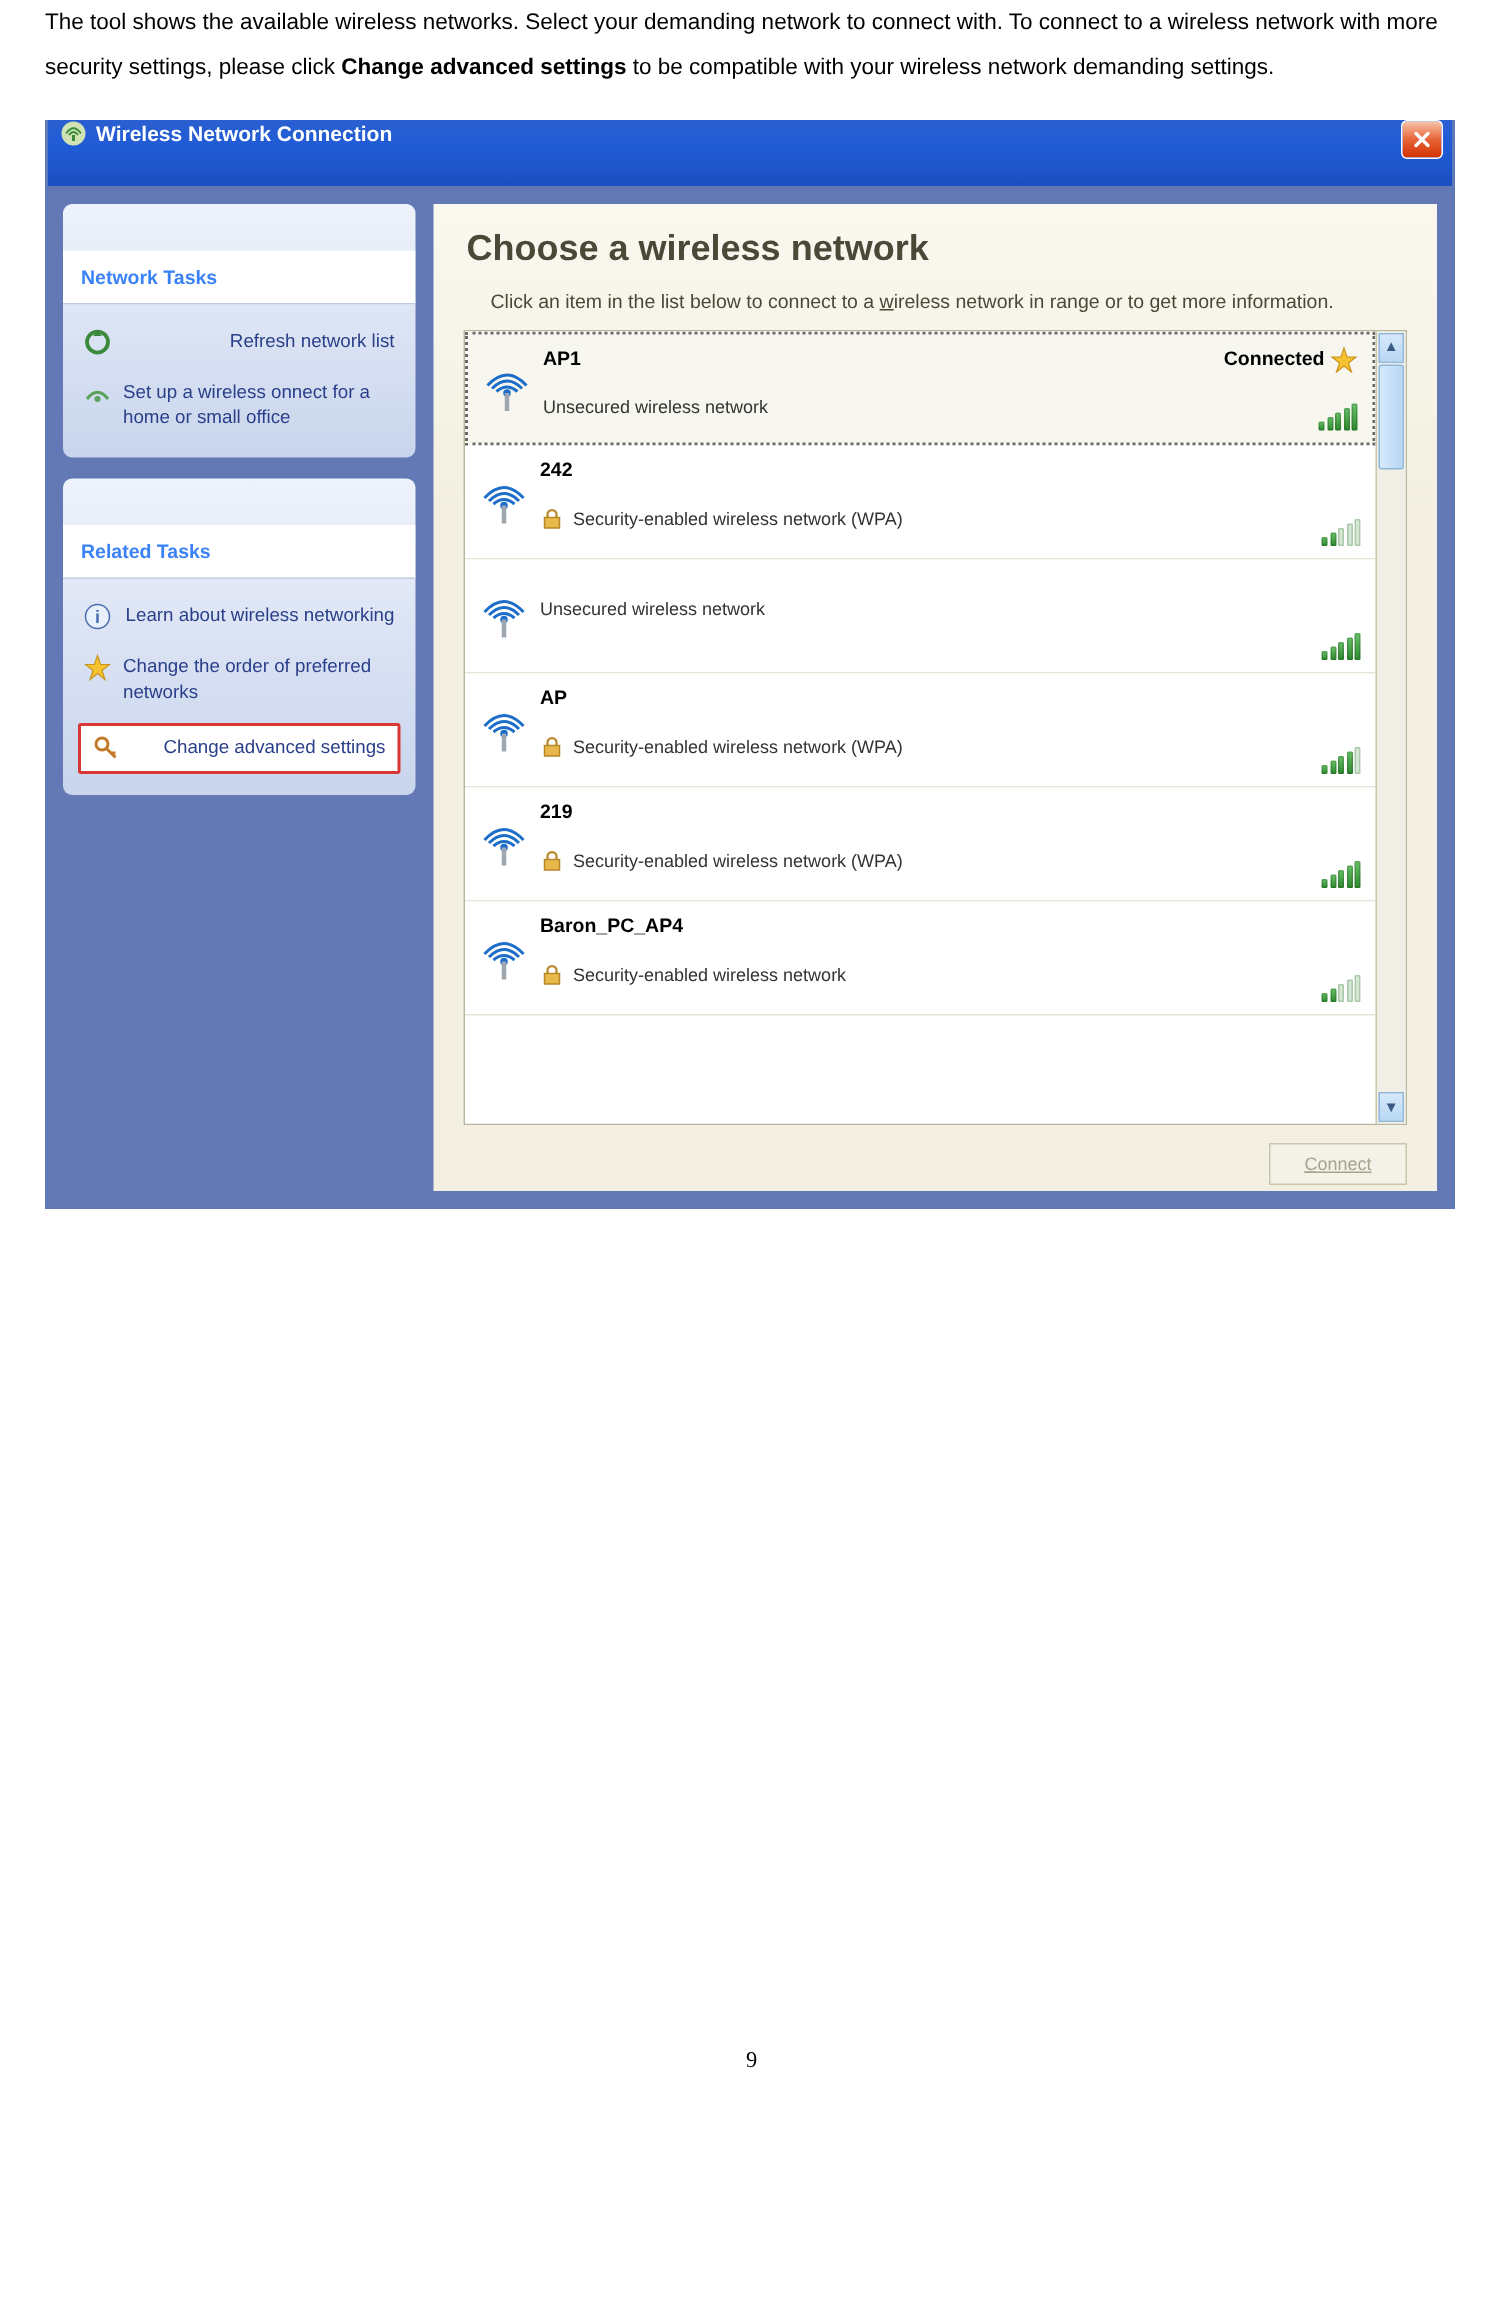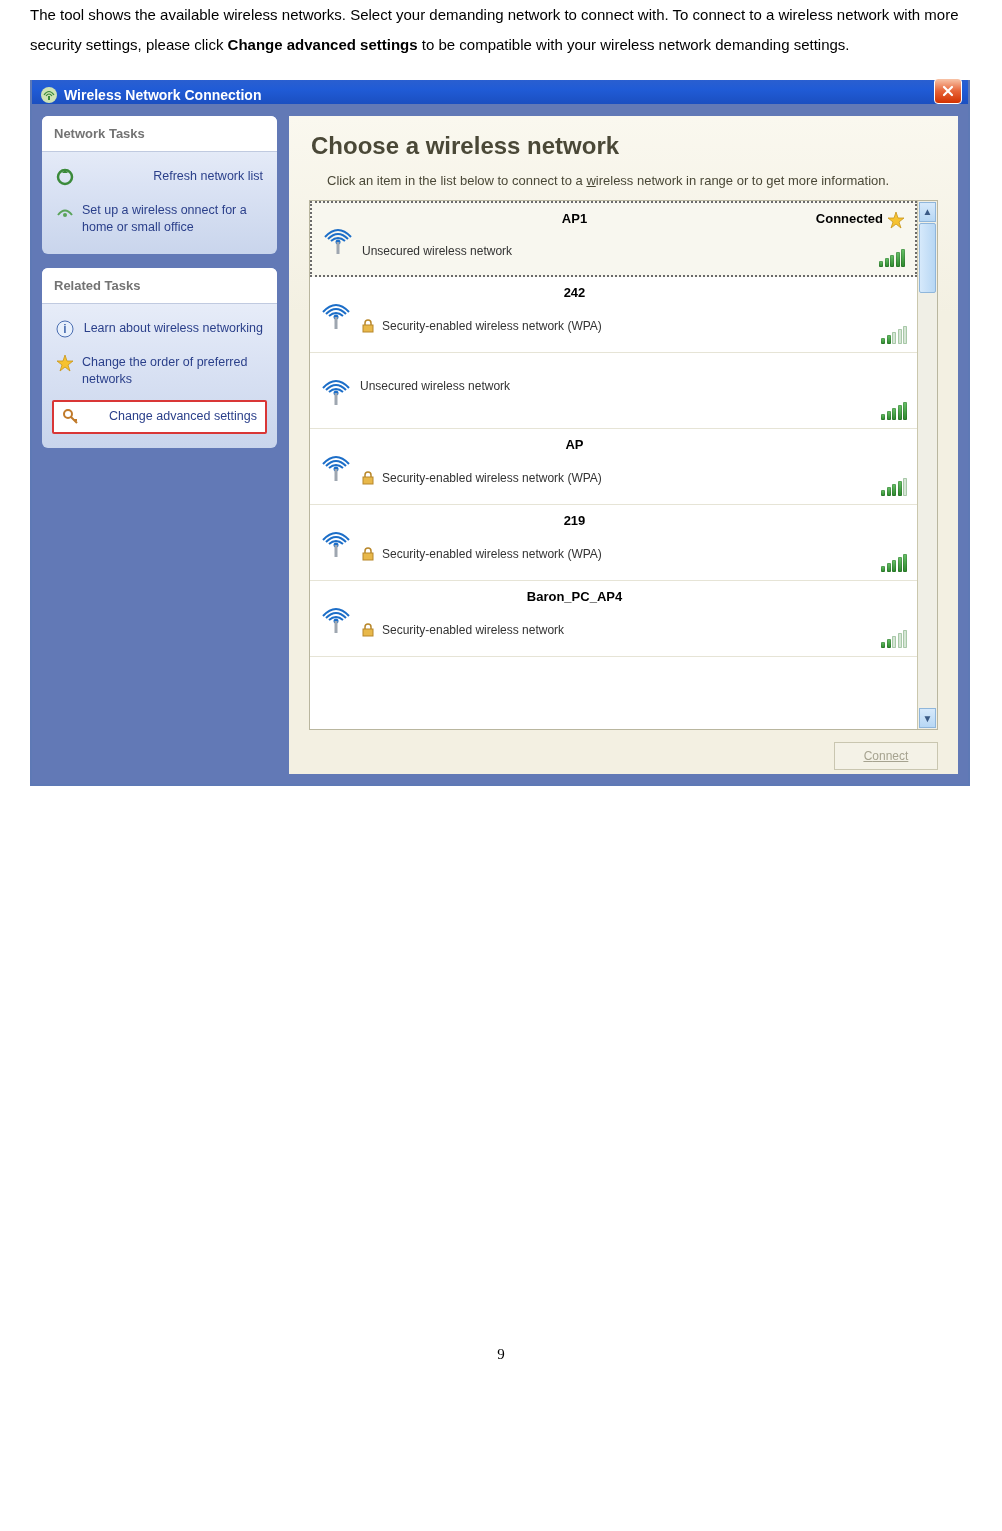--- a/index.html
+++ b/index.html
@@ -18,23 +18,23 @@
     .doc-text b { font-weight: bold; }
     .window {
       border: 2px solid #5e79b5;
       border-top: none;
       width: 940px;
       background: #6279b6;
       font-family: Tahoma, sans-serif;
     }
     .titlebar {
       background: linear-gradient(to bottom, #2a5fd0 0%, #205bd6 40%, #1b4fc0 100%);
-      height: 24px;
-      display: flex;
-      align-items: flex-end;
+      height: 44px;
+      display: flex;
+      align-items: flex-start;
       padding: 0 6px 0 8px;
       position: relative;
     }
     .titlebar-left { display: flex; align-items: center; gap: 6px; }
     .title-text { color: #fff; font-size: 14px; font-weight: bold; }
     .titlebar-icon {
       width: 18px; height: 18px;
       display: inline-flex; align-items: center; justify-content: center;
     }
     .close-btn {
@@ -59,25 +59,26 @@
       flex-direction: column;
       gap: 14px;
     }
     .side-panel {
       background: linear-gradient(to bottom, #eef2fb 0%, #dbe3f4 50%, #c9d5ec 100%);
       border-radius: 6px;
       overflow: hidden;
     }
     .panel-header {
       background: #fff;
-      color: #737373;
+      color: #3b82f6;
       font-weight: bold;
       font-size: 13px;
       padding: 10px 12px;
       border-bottom: 1px solid #c0cae0;
+      margin-top: 31px;
     }
     .panel-body { padding: 8px 4px 10px 4px; }
     .task-item {
       display: flex;
       align-items: flex-start;
       gap: 8px;
       padding: 8px 10px;
       color: #2a3f8a;
       font-size: 12.5px;
       line-height: 1.35;
@@ -143,21 +144,20 @@
       width: 40px;
       display: flex;
       align-items: center;
       justify-content: center;
     }
     .net-mid {
       flex: 1;
       display: flex;
       flex-direction: column;
       padding: 2px 0 0 4px;
-      text-align: center;
     }
     .net-name { font-weight: bold; font-size: 13px; color: #000; }
     .net-sec-row {
       display: flex; align-items: center; gap: 6px;
       margin-top: 18px;
       font-size: 12px;
       color: #333;
     }
     .net-right {
       width: 120px;
@@ -200,21 +200,21 @@
       margin: 0 1px;
       border-radius:2px;
     }
     .strack { flex:1; }
     .button-row {
       display: flex;
       justify-content: flex-end;
       padding: 12px 20px 4px 20px;
     }
     .connect-btn {
-      width: 104px;
+      width: 92px;
       height: 28px;
       background: #f4f2e7;
       border: 1px solid #c9c6b0;
       color: #a6a390;
       font-size: 12px;
       display:flex;align-items:center;justify-content:center;
     }
     .connect-btn span { text-decoration: underline; }
     .star { color:#f6c230; font-size:18px; line-height:1; }
     .lock-icon { width:16px;height:16px;display:inline-flex;align-items:center;justify-content:center; }

